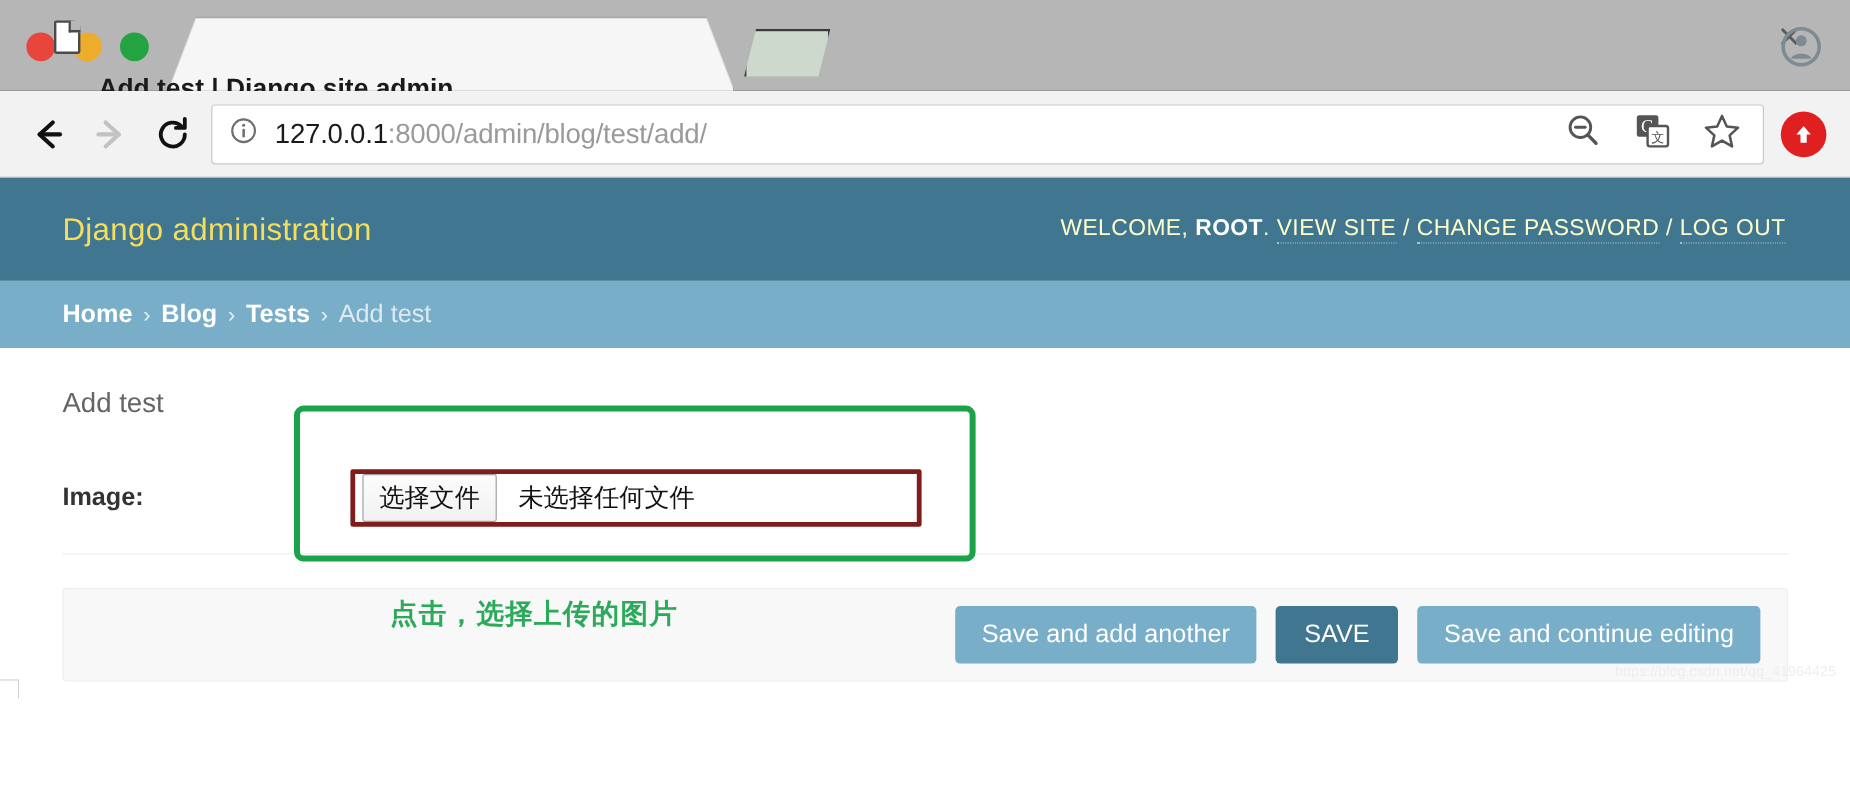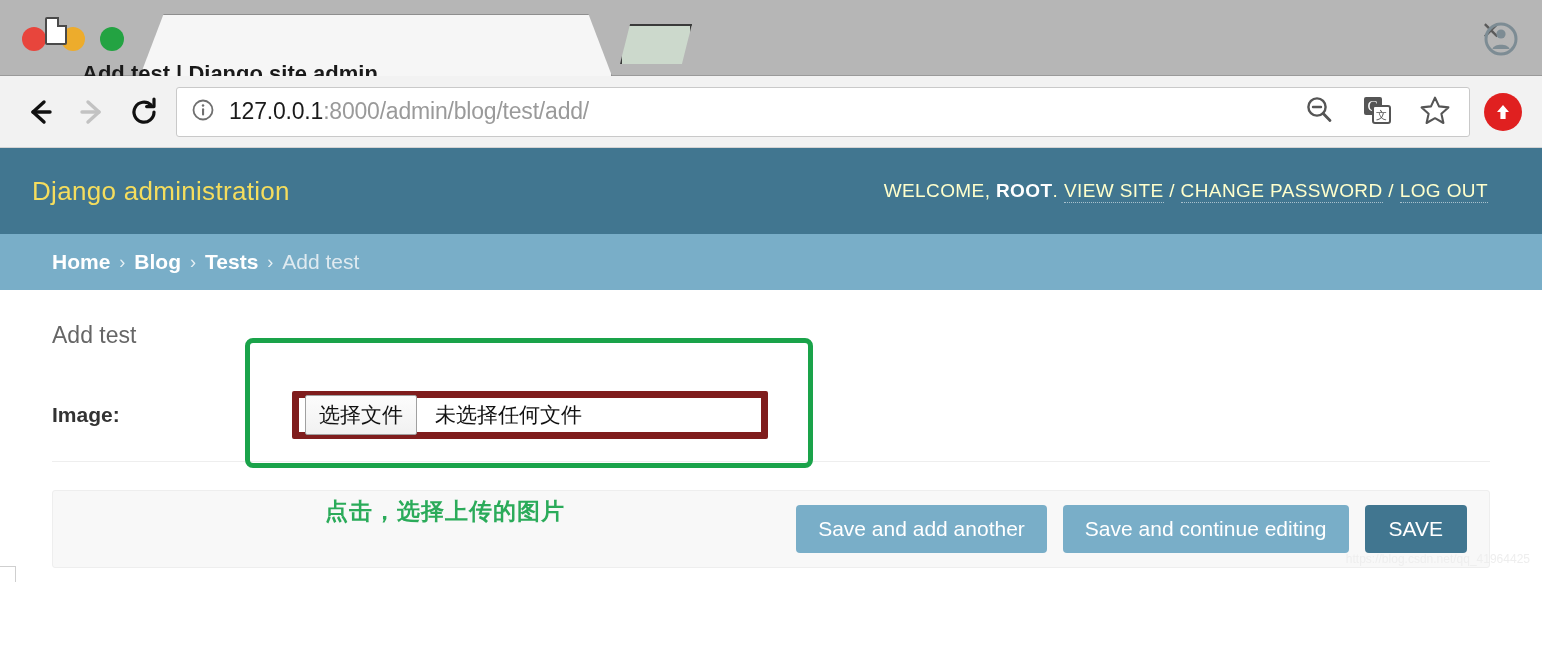--- a/index.html
+++ b/index.html
@@ -142,21 +142,21 @@
 
   
   .page { position: relative; background: #fff; height: 434px; }
   .dj-header {
     height: 86px;
     background: #417690;
     position: relative;
     display: flex; align-items: center;
   }
   .branding {
-    margin-left: 32px;
+    margin-left: 52px;
     font-size: 26px;
     color: #f5dd5d;
     font-weight: 300;
     letter-spacing: 0.3px;
   }
   .user-tools {
     margin-left: auto;
     margin-right: 54px;
     font-size: 19px;
     color: #ffffcc;
@@ -202,21 +202,21 @@
   .field-label {
     width: 240px;
     font-size: 21px;
     font-weight: bold;
     color: #333;
     flex: none;
   }
   .file-input {
     position: relative;
     width: 476px; height: 48px;
-    border: 7px solid #7f1d1d;
+    border: 4px solid #7f1d1d;
     border-radius: 2px;
     background: #fff;
     display: flex; align-items: center;
     padding: 0 6px;
     cursor: pointer;
   }
   .file-btn {
     font-size: 21px;
     color: #111;
     background: linear-gradient(#fcfcfc, #f1f1f1);
@@ -408,22 +408,22 @@
       <div class="form-row">
         <div class="field-label">Image:</div>
         <div class="file-input">
           <span class="file-btn">选择文件</span>
           <span class="file-status">未选择任何文件</span>
         </div>
       </div>
 
       <div class="submit-row">
         <button class="btn btn-default">Save and add another</button>
+        <button class="btn btn-save">SAVE</button>
         <button class="btn btn-default">Save and continue editing</button>
-        <button class="btn btn-save">SAVE</button>
       </div>
     </div>
 
     <div class="watermark">https://blog.csdn.net/qq_41964425</div>
     <div class="win-corner"></div>
   </div>
 
   <div class="annotation-box"></div>
   <div class="annotation-text">点击，选择上传的图片</div>
 

